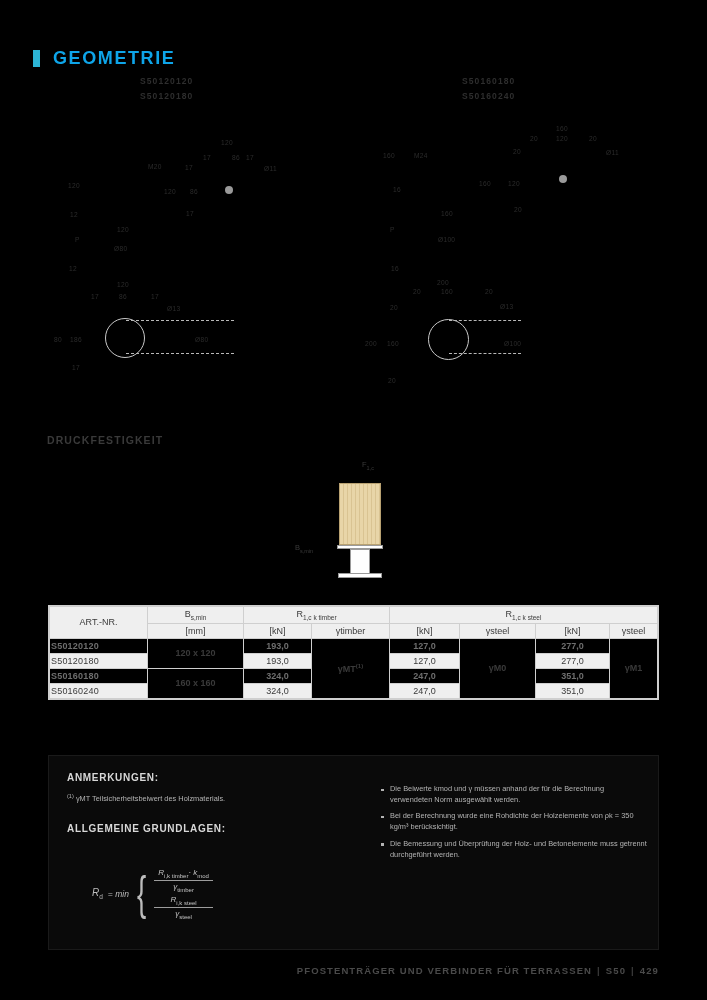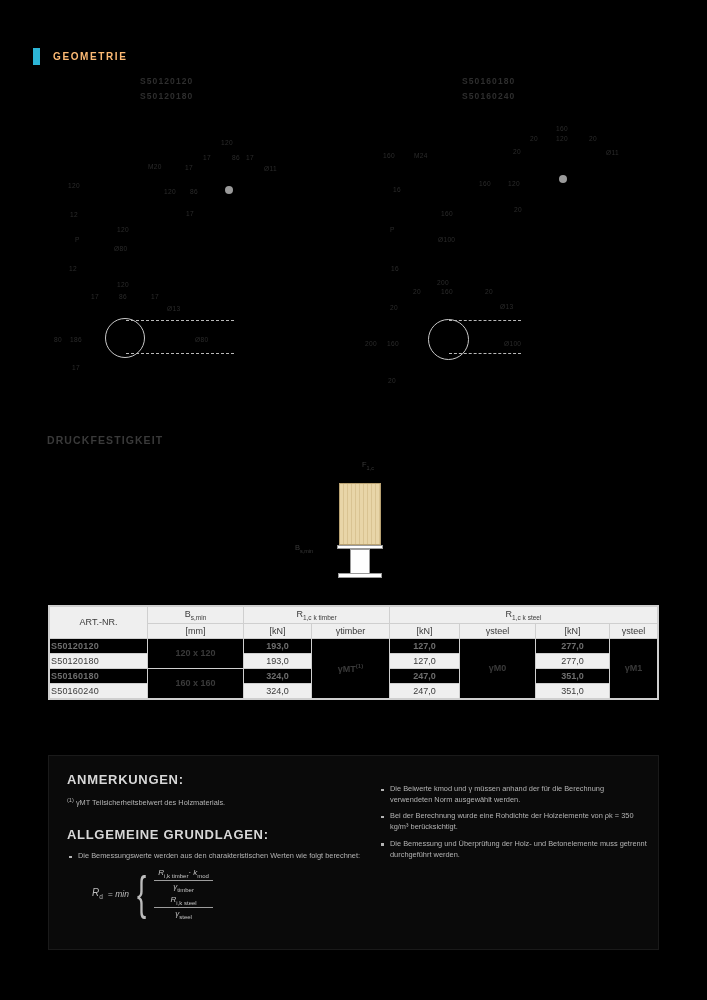--- a/index.html
+++ b/index.html
@@ -8,22 +8,22 @@
     background: #000;
     font-family: "Liberation Sans", sans-serif;
     overflow: hidden;
   }
   .page { position: relative; width: 707px; height: 1000px; background: #000; }
 
   
   .sec-head { position: absolute; display: flex; align-items: center; gap: 13px; }
   .sec-bar { width: 7px; height: 17px; background: #2cb5d6; }
   .sec-title {
-    font-size: 10px; font-weight: bold; letter-spacing: 1.6px;
-    color: #fdba74; text-transform: uppercase;
+    font-size: 18px; font-weight: bold; letter-spacing: 1.6px;
+    color: #0ea5e9; text-transform: uppercase;
   }
   .sub-title {
     position: absolute; font-size: 10.5px; font-weight: bold;
     letter-spacing: 1.1px; color: #3a3a3a; text-transform: uppercase;
   }
 
   
   .draw-code {
     position: absolute; font-size: 8.5px; font-weight: bold;
     letter-spacing: 1.1px; color: #2e2e2e; white-space: nowrap;
@@ -78,21 +78,21 @@
   tr.inv td.art, tr.inv td.val { background: #000; color: #6e6e6e; font-weight: bold; }
   td.merge { background: #000; color: #6e6e6e; font-weight: bold; font-size: 9.5px; }
 
   
   .notes {
     position: absolute; left: 48px; top: 755px; width: 611px; height: 195px;
     background: #0a0a0a; border: 1px solid #1a1a1a;
   }
   .notes-col { position: absolute; }
   .n-head {
-    font-size: 13px; font-weight: bold; letter-spacing: .7px;
+    font-size: 10px; font-weight: bold; letter-spacing: .7px;
     color: #d8d8d8; text-transform: uppercase; margin-bottom: 9px;
   }
   .n-line { font-size: 7.4px; color: #b4b4b4; line-height: 1.45; }
   .n-line sup { font-size: 5.6px; }
   ul.n-list { list-style: none; }
   ul.n-list li {
     position: relative; padding-left: 11px; font-size: 7.4px;
     color: #b4b4b4; line-height: 1.45; margin-bottom: 6px;
   }
   ul.n-list li::before {
@@ -278,21 +278,20 @@
 
   <div class="notes">
     <div class="notes-col" style="left:18px; top:16px; width:300px;">
       <div class="n-head">ANMERKUNGEN:</div>
       <div class="n-line" style="margin-bottom:18px;">
         <sup class="fn-mark">(1)</sup>
         <span>γMT</span><span> Teilsicherheitsbeiwert des Holzmaterials.</span>
       </div>
       <div class="n-head">ALLGEMEINE GRUNDLAGEN:</div>
       <ul class="n-list" id="basis-list">
-          <li>Die Bemessungswerte werden aus den charakteristischen Werten wie folgt berechnet:</li>
         </ul>
     </div>
     <div class="notes-col" style="left:330px; top:28px; width:268px;">
       <ul class="n-list" id="right-list">
           <li>Die Beiwerte kmod und γ müssen anhand der für die Berechnung verwendeten Norm ausgewählt werden.</li>
           <li>Bei der Berechnung wurde eine Rohdichte der Holzelemente von ρk = 350 kg/m³ berücksichtigt.</li>
           <li>Die Bemessung und Überprüfung der Holz- und Betonelemente muss getrennt durchgeführt werden.</li>
         </ul>
     </div>
   </div>
@@ -318,14 +317,17 @@
           <span>R</span><sub>i,k steel</sub>
         </span>
         <span class="bar"></span>
         <span class="den">
           <span>γ</span><sub>steel</sub>
         </span>
       </span>
     </span>
   </div>
 
+  <div class="footer">
+    <span>PFOSTENTRÄGER UND VERBINDER FÜR TERRASSEN</span><span class="sep">|</span><span>S50</span><span class="sep">|</span><span>429</span>
+  </div>
 
 </div>
 
 </body></html>

